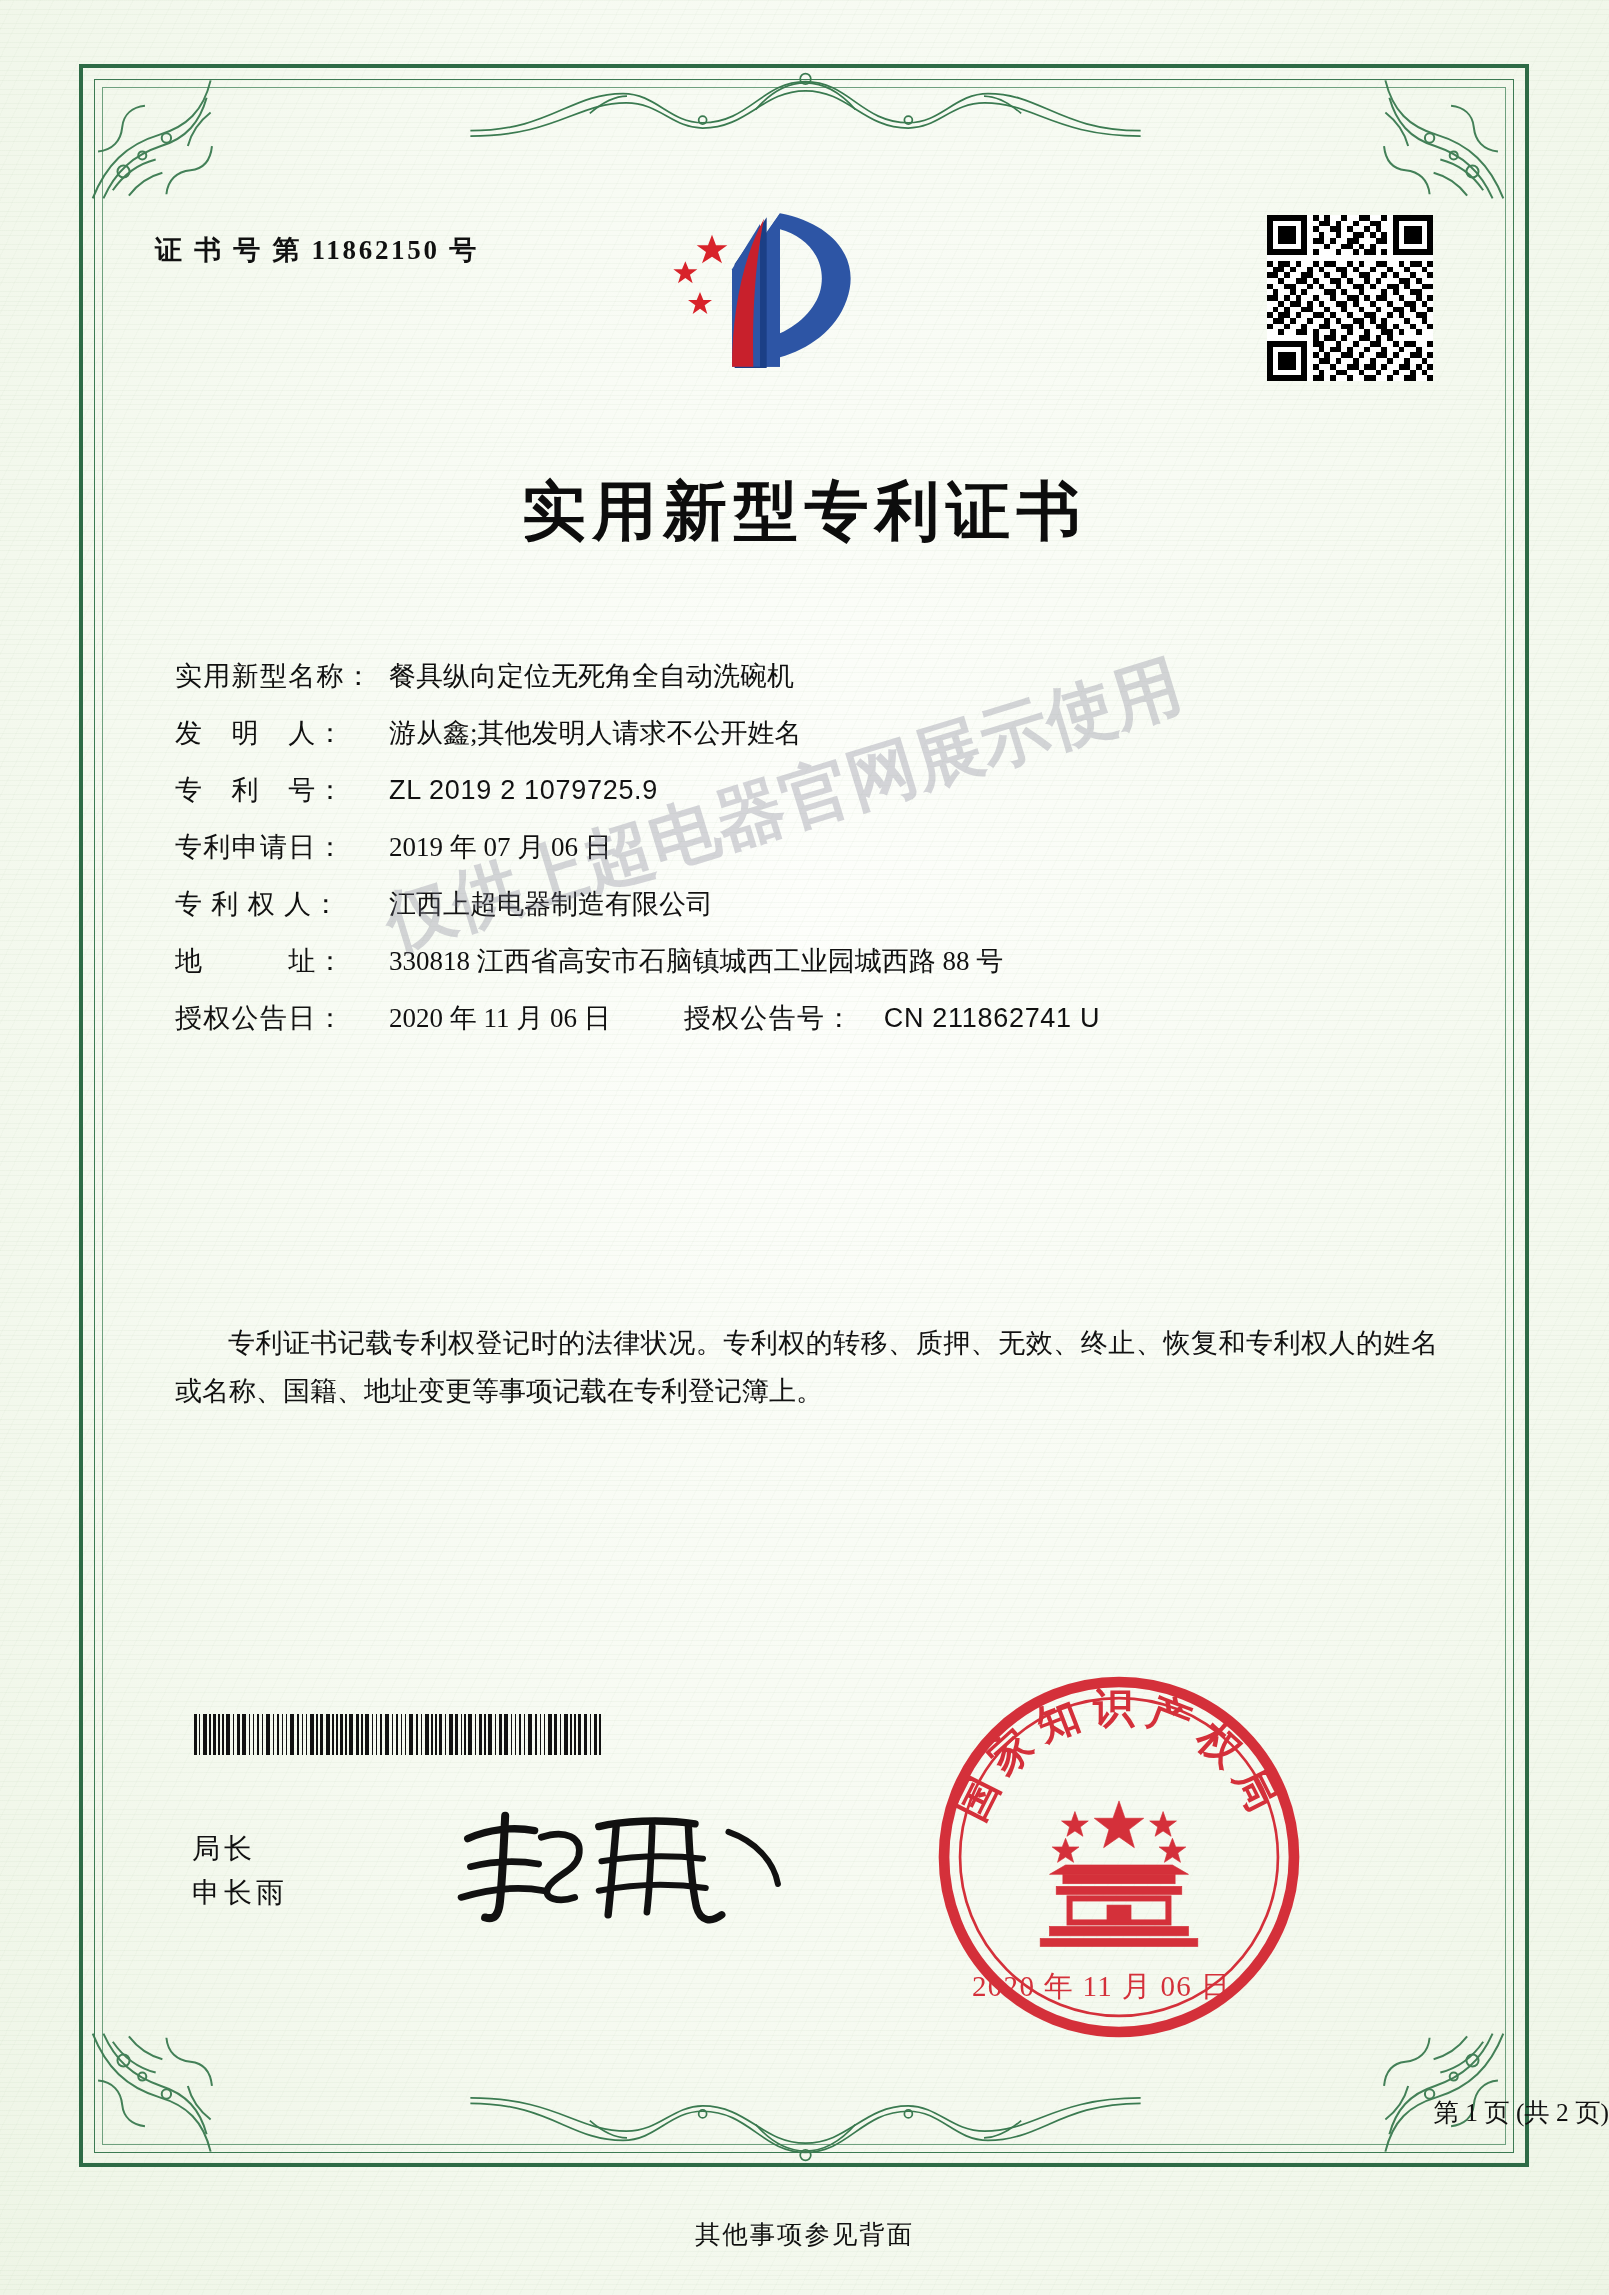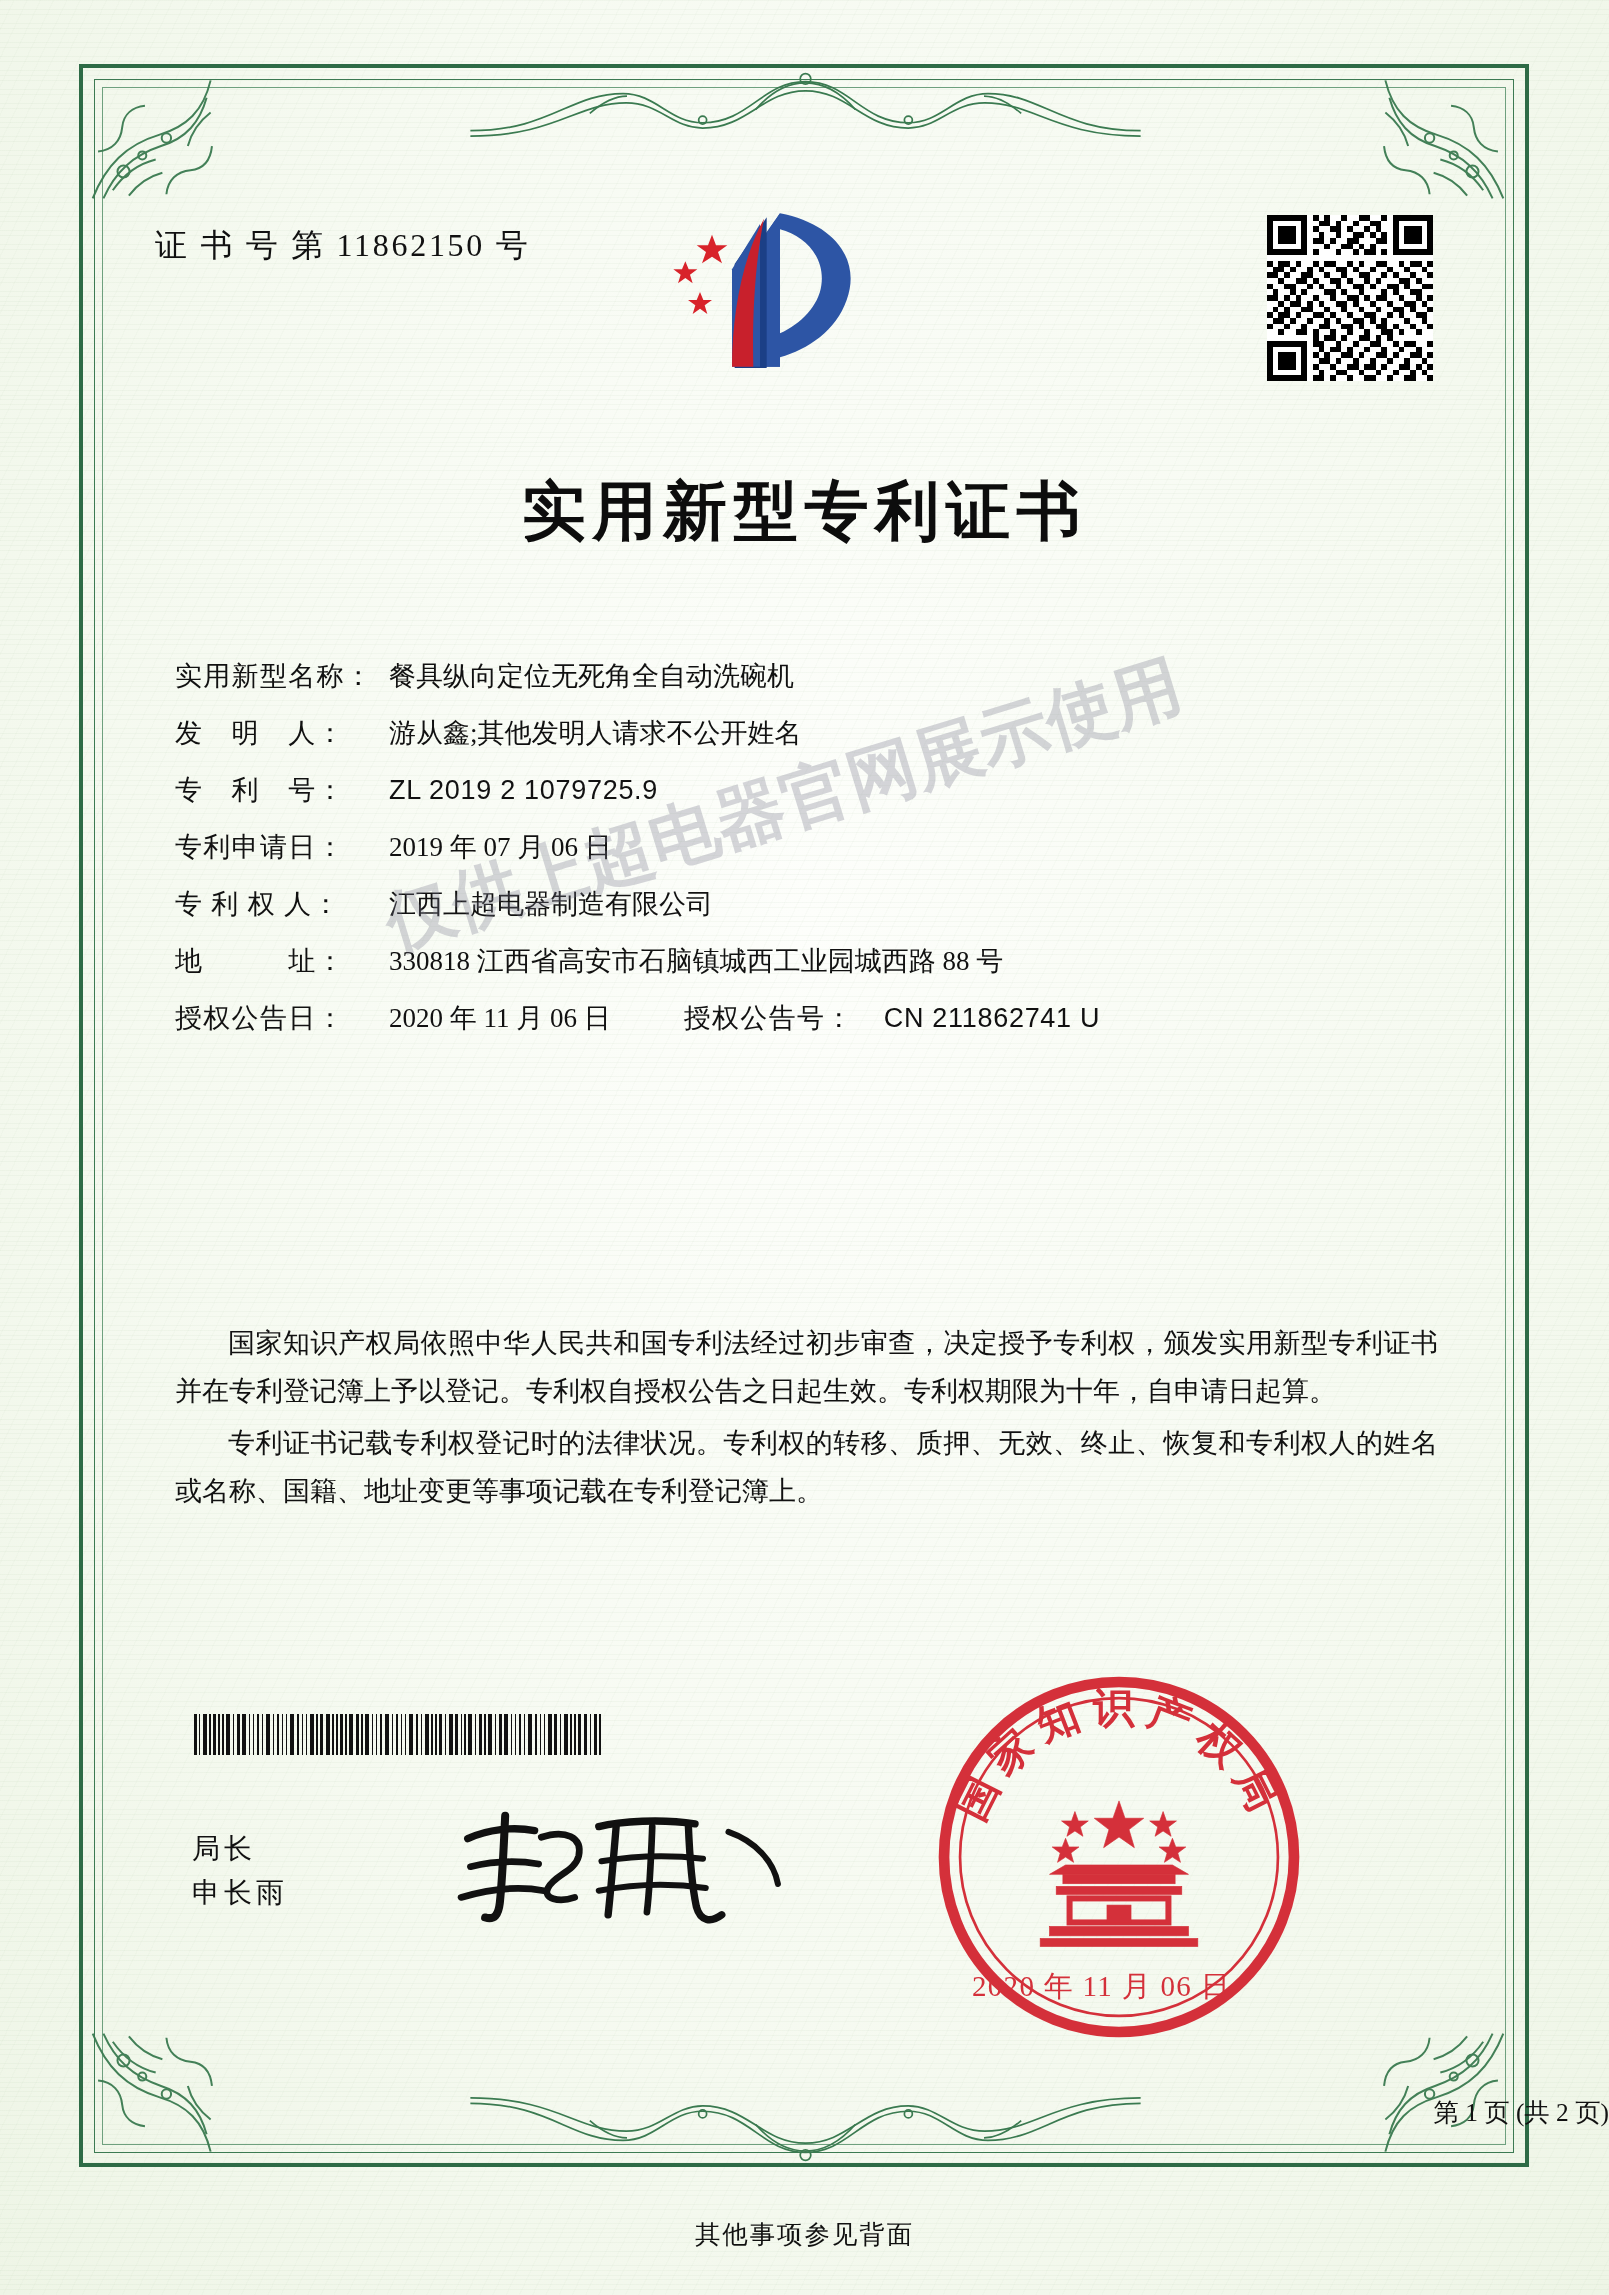--- a/index.html
+++ b/index.html
@@ -99,25 +99,26 @@
     left: 468px; top: 2094px;
     width: 675px; height: 73px;
     color: #3a7a50;
     transform: scaleY(-1);
   }
   .bottom-orn svg { width: 675px; height: 73px; display:block; }
 
   
   .cert-no {
     position: absolute;
-    left: 155px; top: 224px;
-    font-size: 32px;
+    left: 155px; top: 232px;
+    font-size: 27px;
     letter-spacing: 2.7px;
     color: #111;
     white-space: nowrap;
+    font-weight: bold;
   }
 
   
   .logo {
     position: absolute;
     left: 668px; top: 200px;
     width: 220px; height: 180px;
   }
   .logo svg { width: 220px; height: 180px; display: block; }
 
@@ -630,21 +631,20 @@
     </div>
     <div class="row">
       <span class="lbl">地　　　址：</span><span class="val">330818 江西省高安市石脑镇城西工业园城西路 88 号</span>
     </div>
     <div class="row row2col">
       <span class="lbl">授权公告日：</span><span class="val">2020 年 11 月 06 日</span><span class="lbl2">授权公告号：</span><span class="val mono">CN 211862741 U</span>
     </div>
   </div>
 
   <div class="paras">
-    <p>国家知识产权局依照中华人民共和国专利法经过初步审查，决定授予专利权，颁发实用新型专利证书并在专利登记簿上予以登记。专利权自授权公告之日起生效。专利权期限为十年，自申请日起算。</p>
     <p>专利证书记载专利权登记时的法律状况。专利权的转移、质押、无效、终止、恢复和专利权人的姓名或名称、国籍、地址变更等事项记载在专利登记簿上。</p>
   </div>
 
   <div class="watermark">仅供上超电器官网展示使用</div>
 
   <div class="barcode">
     <svg viewBox="0 0 620 62" shape-rendering="crispEdges">
       <g fill="#111">
         <rect x="0" y="0" width="4" height="62"></rect>
           <rect x="7" y="0" width="2" height="62"></rect>

